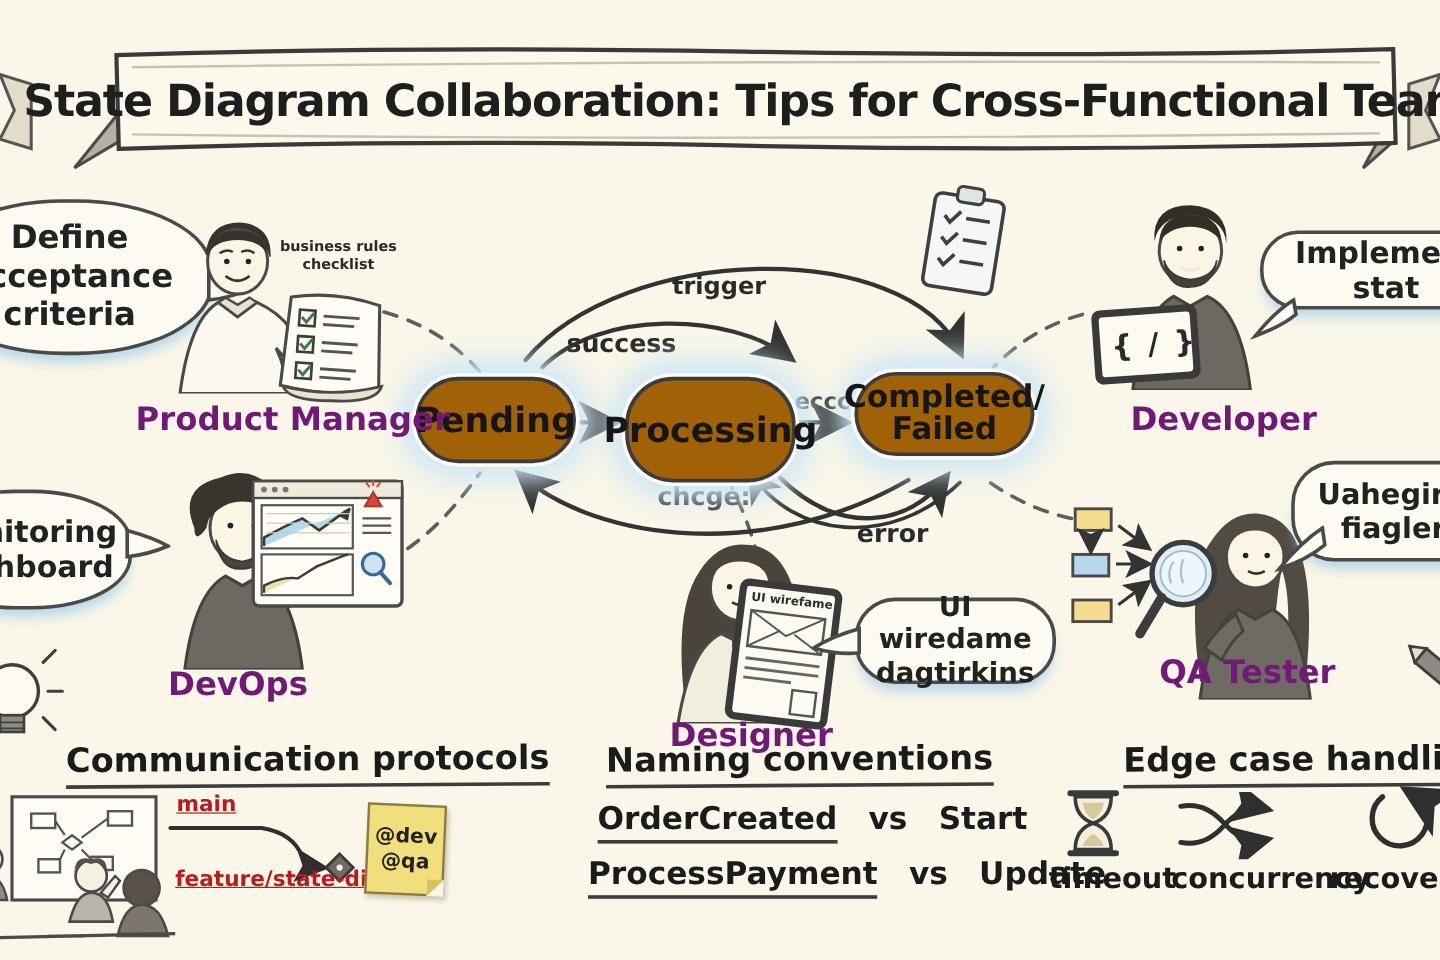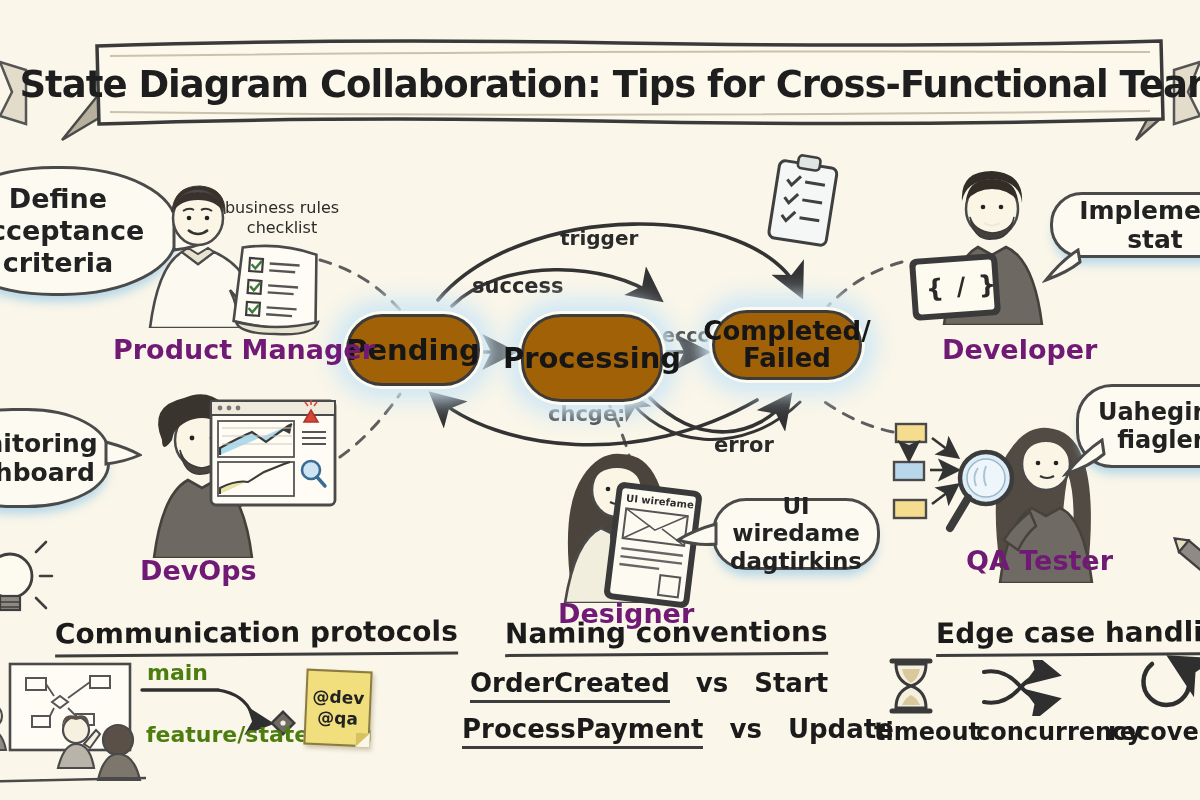--- a/index.html
+++ b/index.html
@@ -28,27 +28,27 @@
   
   .state {
     position:absolute; background:#a16207; border:3.5px solid #3c3c3c; border-radius:40px;
     display:flex; flex-direction:column; align-items:center; justify-content:center;
     font-size:29px; font-weight:bold; color:#161616; text-align:center; line-height:1.05;
     box-shadow:0 0 0 3px #fdfbf1, 0 0 22px 14px #cfe7f5;
   }
   .edge-label { position:absolute; font-weight:bold; color:#2a2a2a; font-size:21px; }
   
   .role-label { position:absolute; font-size:27px; font-weight:bold; color:#701a75; white-space:nowrap; }
-  .annot { position:absolute; font-size:16px; font-weight:normal; color:#2a2a2a; text-align:center; line-height:1.25; }
+  .annot { position:absolute; font-size:12px; font-weight:bold; color:#2a2a2a; text-align:center; line-height:1.25; }
   .section-heading {
     position:absolute; font-size:28px; font-weight:bold; color:#1b1b1b; white-space:nowrap;
     padding-bottom:4px; border-bottom:3.5px solid #3d3d3d; transform:rotate(-.4deg);
   }
   .underlined { border-bottom:3px solid #3d3d3d; padding-bottom:2px; }
-  .naming-row { position:absolute; font-size:26px; font-weight:bold; color:#1b1b1b; display:flex; gap:26px; align-items:baseline; white-space:nowrap; }
+  .naming-row { position:absolute; font-size:26px; font-weight:bold; color:#1b1b1b; display:flex; gap:26px; align-items:baseline; white-space:nowrap;margin-left:28px; }
   .edge-item-label { position:absolute; font-size:24px; font-weight:bold; color:#1b1b1b; white-space:nowrap; }
   
   #sticky-note {
     position:absolute; left:305px; top:670px; width:66px; height:76px;
     background:#f1df7e; border:2px solid #8a7c44; transform:rotate(2.5deg);
     display:flex; flex-direction:column; align-items:center; justify-content:center;
     font-size:17px; font-weight:bold; color:#222; line-height:1.25;
     box-shadow:2px 3px 4px rgba(120,110,70,.35);
   }
   #sticky-note::after{
@@ -56,21 +56,21 @@
     border-left:14px solid #d8c25e; border-bottom:14px solid #faf6e9;
   }
   #dev-tablet-code {
     position:absolute; left:922px; top:272px; width:80px; font-size:25px; font-weight:bold;
     color:#2a2a2a; text-align:center; transform:rotate(-4deg); letter-spacing:2px;
   }
   #designer-tablet-title {
     position:absolute; left:615px; top:496px; width:90px; font-size:10px; font-weight:bold;
     color:#2e2e2e; text-align:center; transform:rotate(6deg);
   }
-  .git-text { position:absolute; font-size:22px; font-weight:bold; color:#4d7c0f; white-space:nowrap; }
+  .git-text { position:absolute; font-size:18px; font-weight:bold; color:#b91c1c; white-space:nowrap;text-decoration:underline; }
   svg { display:block; }
 </style>
 </head>
 <body>
 
 <div id="stage">
 
   <svg class="abs" style="left:0;top:0" width="1200" height="150">
     <polygon points="0,62 26,70 26,124 0,116 12,92" fill="#e3dccb" stroke="#555" stroke-width="2.5"></polygon>
     <polygon points="1200,62 1174,70 1174,124 1200,116 1188,92" fill="#e3dccb" stroke="#555" stroke-width="2.5"></polygon>

